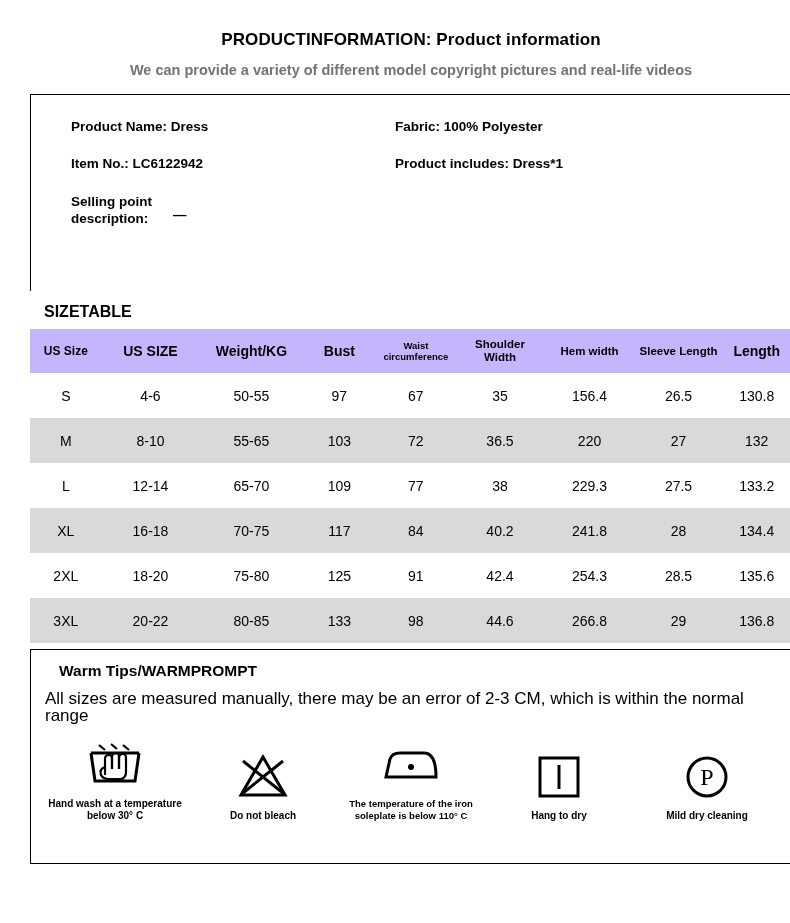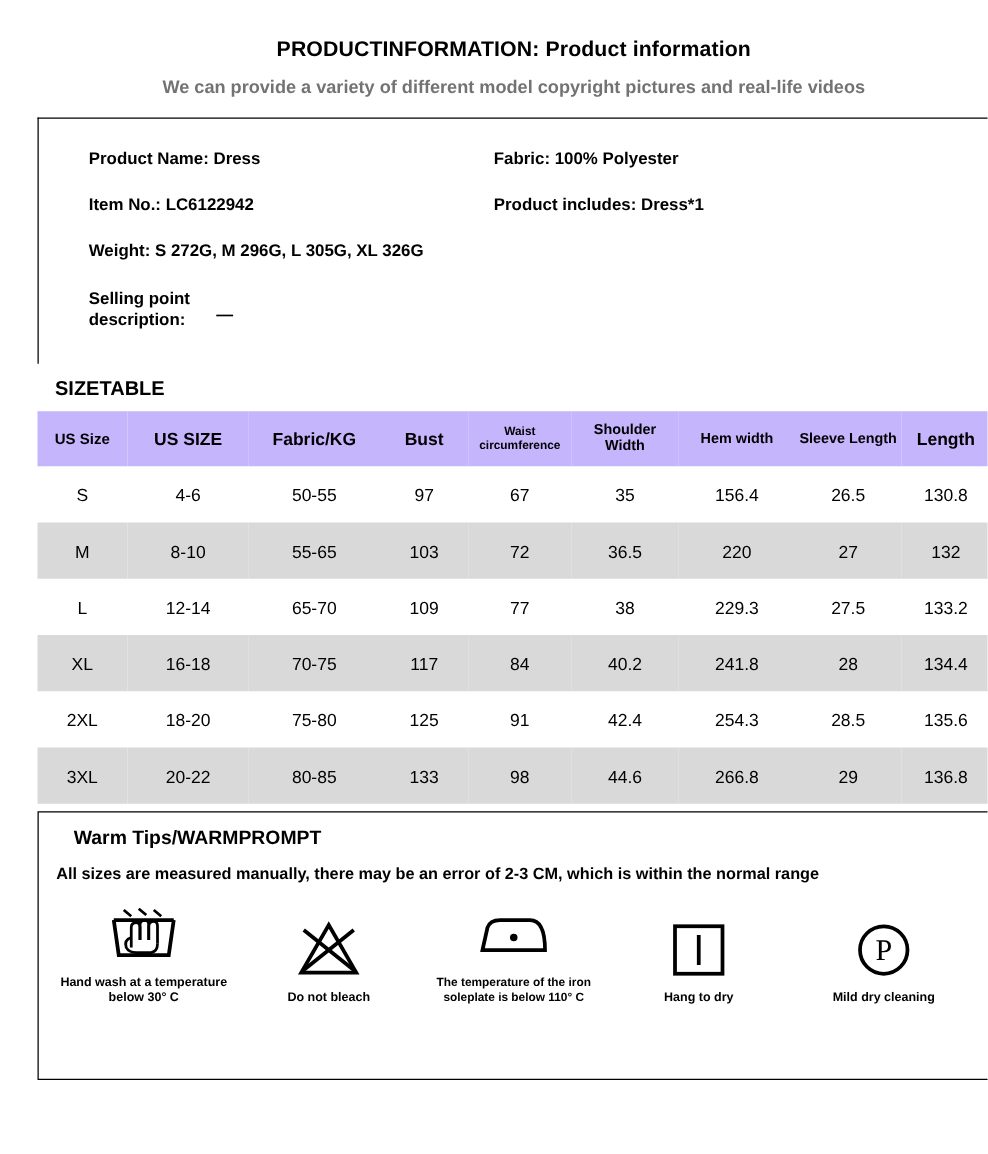--- a/index.html
+++ b/index.html
@@ -146,22 +146,22 @@
     box-sizing: border-box;
     height: 215px;
     position: relative;
   }
   .tips-title {
     font-weight: bold;
     font-size: 15.5px;
     padding: 12px 0 0 28px;
   }
   .tips-text {
-    font-weight: bold;
-    font-size: 13px;
+    font-weight: normal;
+    font-size: 17px;
     line-height: 17px;
     padding: 10px 0 0 14px;
   }
   .care-row {
     display: flex;
     justify-content: space-around;
     align-items: flex-end;
     padding: 14px 10px 0 10px;
   }
   .care-item {
@@ -193,24 +193,20 @@
 
   <div class="info-box">
     <div class="info-grid">
       <div class="info-row">
         <div class="info-cell left">Product Name: Dress</div>
         <div class="info-cell right">Fabric: 100% Polyester</div>
       </div>
       <div class="info-row">
         <div class="info-cell left">Item No.: LC6122942</div>
         <div class="info-cell right">Product includes: Dress*1</div>
-      </div>
-      <div class="info-row">
-        <div class="info-cell left">Weight: S 272G, M 296G, L 305G, XL 326G</div>
-        <div class="info-cell right"></div>
       </div>
       <div class="sp-row">
         <div class="sp-label">Selling point description:</div>
         <div class="sp-value">—</div>
       </div>
     </div>
   </div>
 
   <div class="size-title">SIZETABLE</div>
 
@@ -224,21 +220,21 @@
           <col class="c4">
           <col class="c5">
           <col class="c6">
           <col class="c7">
           <col class="c8">
       </colgroup>
       <thead>
         <tr>
           <th class="firstcol">US Size</th>
           <th>US SIZE</th>
-          <th>Fabric/KG</th>
+          <th>Weight/KG</th>
           <th>Bust</th>
           <th class="small">Waist circumference</th>
           <th class="med">Shoulder Width</th>
           <th class="med">Hem width</th>
           <th class="med">Sleeve Length</th>
           <th>Length</th>
         </tr>
       </thead>
       <tbody>
         <tr>

